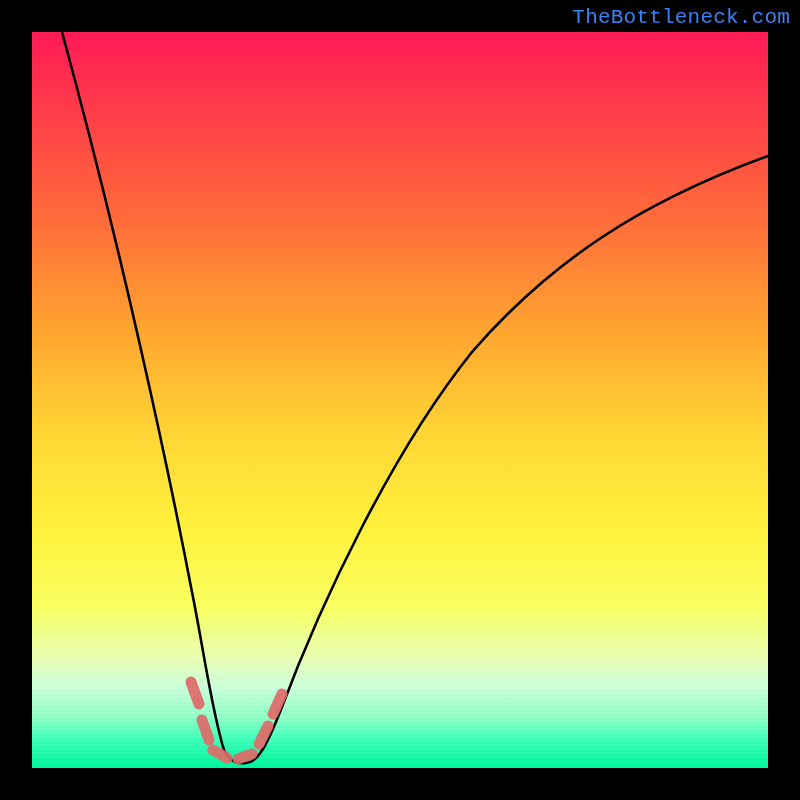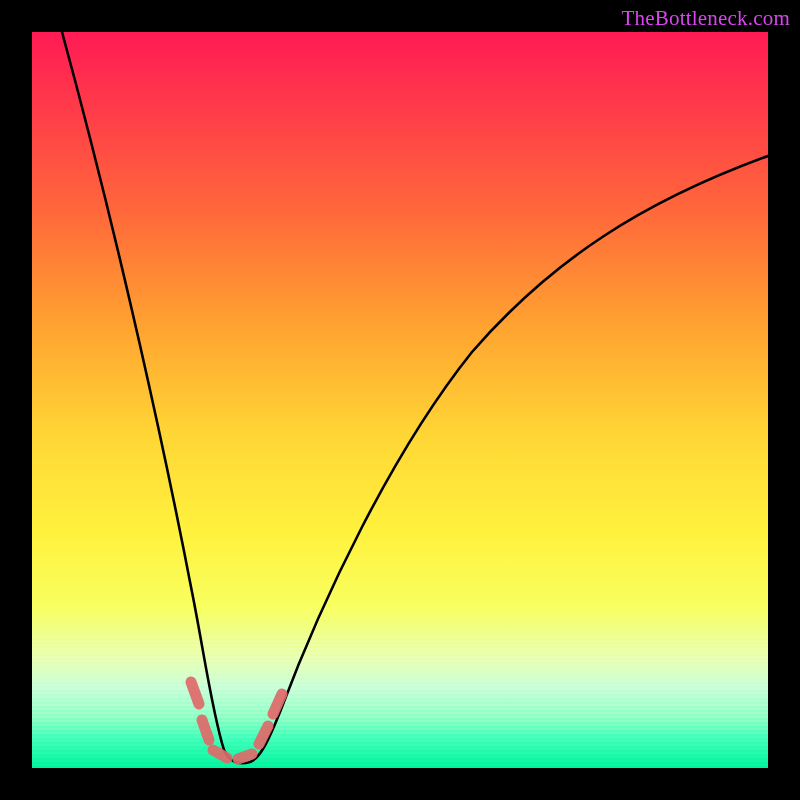--- a/index.html
+++ b/index.html
@@ -53,23 +53,23 @@
       rgba(0,0,0,0.03) 2px,
       rgba(0,0,0,0.03) 4px
     );
     mix-blend-mode: overlay;
     pointer-events: none;
   }
   .watermark {
     position: absolute;
     top: 6px;
     right: 10px;
-    font-family: Liberation Serif, serif;
+    font-family: Liberation Mono, monospace;
     font-size: 21px;
-    color: #d946ef;
+    color: #3b82f6;
     letter-spacing: 0.2px;
     user-select: none;
     text-align: center;
   }
   svg.curve {
     position: absolute;
     left: 0;
     top: 0;
     width: 100%;
     height: 100%;

